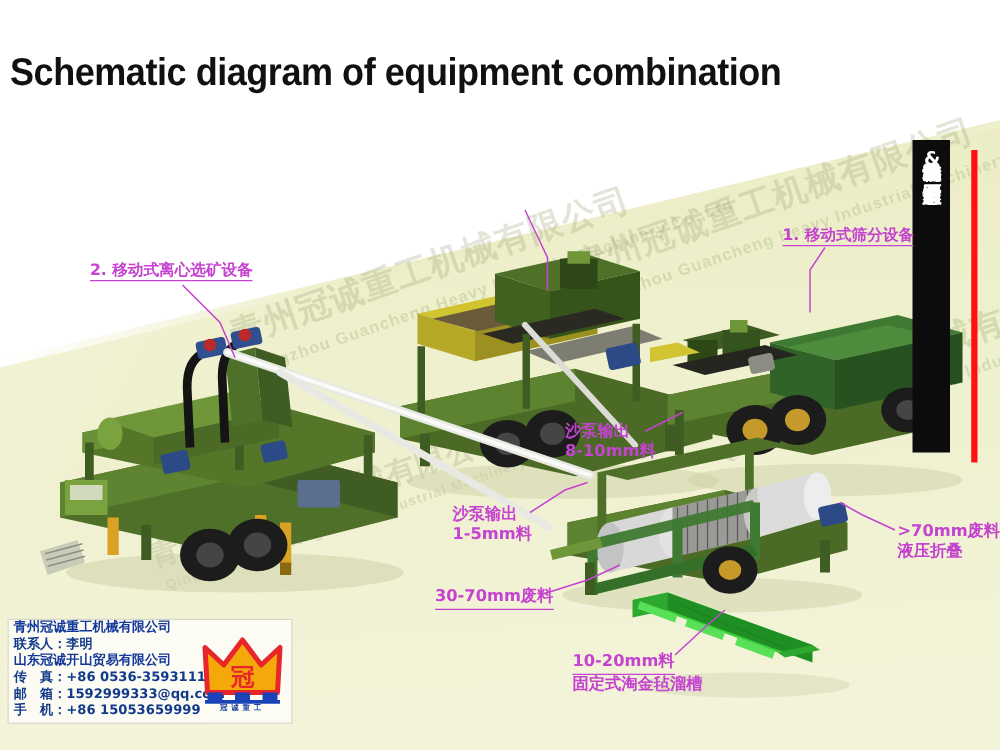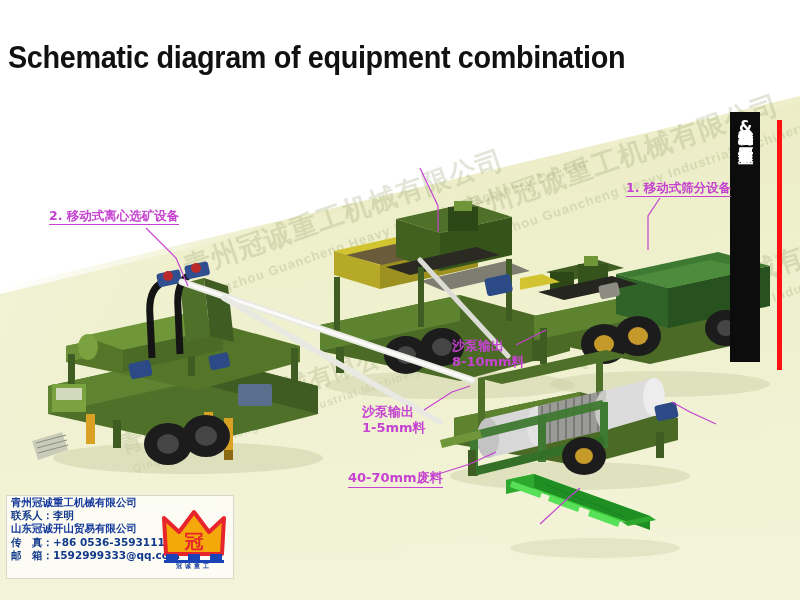--- a/index.html
+++ b/index.html
@@ -338,46 +338,55 @@
     <path d="M432 476 L470 464 L496 452"></path>
     <path d="M716 424 L690 412 L672 402"></path>
     <path d="M540 524 L566 500 L580 488"></path>
   </svg>
 
 
   <div class="lbl s13" style="left:626px;top:180px;">
     <span class="ln ul">1. 移动式筛分设备</span>
   </div>
 
-  <div class="lbl s13" style="left:49px;top:208px;text-decoration:underline;">
+  <div class="lbl s13" style="left:72px;top:208px;text-decoration:underline;">
     <span class="ln ul">2. 移动式离心选矿设备</span>
   </div>
 
   <div class="lbl s12" style="left:452px;top:338px;">
     <span class="ln">沙泵输出</span>
     <span class="ln">8-10mm料</span>
   </div>
 
   <div class="lbl s12" style="left:362px;top:404px;">
     <span class="ln">沙泵输出</span>
     <span class="ln">1-5mm料</span>
   </div>
 
   <div class="lbl s12" style="left:348px;top:470px;">
-    <span class="ln ul">40-70mm废料</span>
-  </div>
-
-
+    <span class="ln ul">30-70mm废料</span>
+  </div>
+
+  <div class="lbl s12" style="left:718px;top:418px;">
+    <span class="ln">&gt;70mm废料</span>
+    <span class="ln">液压折叠</span>
+  </div>
+
+  <div class="lbl s12" style="left:458px;top:522px;">
+    <span class="ln ul">10-20mm料</span>
+    <span class="ln">固定式淘金毡溜槽</span>
+  </div>
 
   <div class="card">
     <div class="row cn">青州冠诚重工机械有限公司</div>
     <div class="row">联系人：李明</div>
     <div class="row cn">山东冠诚开山贸易有限公司</div>
     <div class="row">传　真：+86 0536-3593111</div>
     <div class="row">邮　箱：1592999333@qq.com</div>
+    <div class="row">手　机：+86 15053659999</div>
   </div>
 
   <div class="logo">
     <svg width="68" height="56" viewBox="0 0 68 56">
       <polygon points="6,46 4,10 19,24 34,4 49,24 64,10 62,46" fill="#f5a80a" stroke="#e8252a" stroke-width="4" stroke-linejoin="round"></polygon>
       <text x="34" y="40" text-anchor="middle" font-family="DejaVu Sans, sans-serif" font-size="19" font-weight="bold" fill="#e8252a">冠</text>
       <rect x="6" y="46" width="12" height="7" fill="#1a43b8"></rect>
       <rect x="28" y="46" width="12" height="7" fill="#1a43b8"></rect>
       <rect x="50" y="46" width="12" height="7" fill="#1a43b8"></rect>
       <rect x="4" y="52" width="60" height="3" fill="#1a43b8"></rect>

